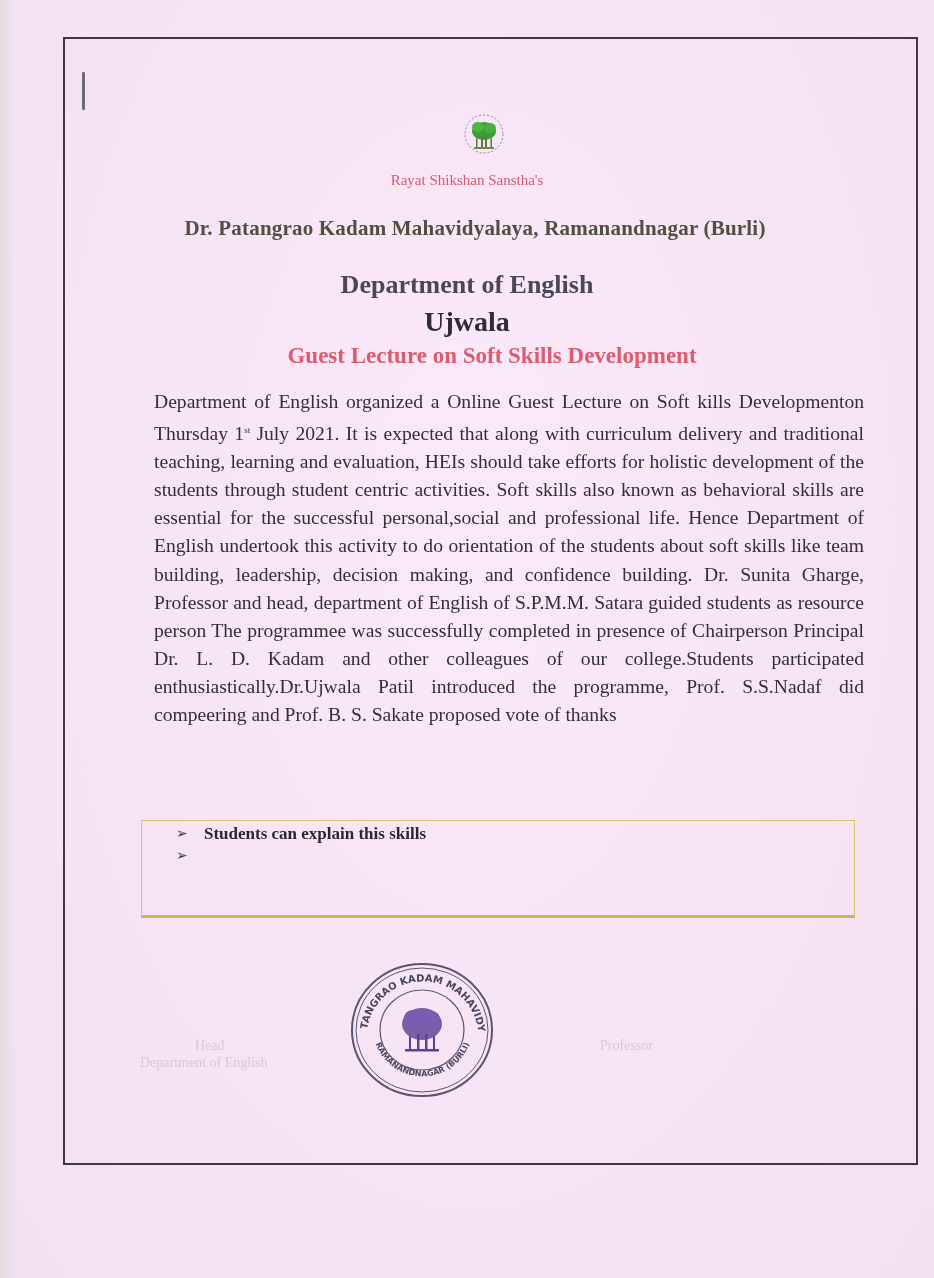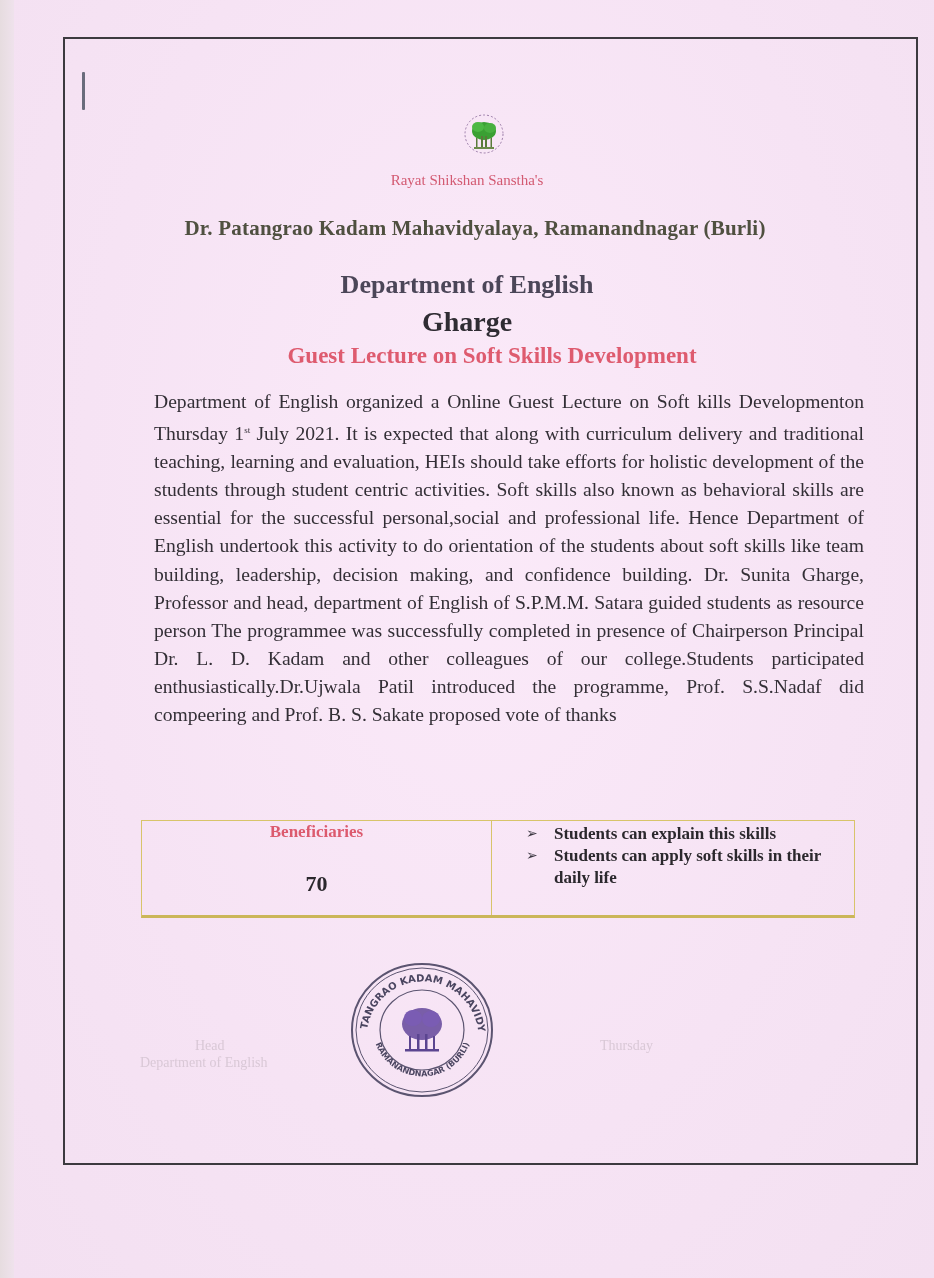--- a/index.html
+++ b/index.html
@@ -105,47 +105,42 @@
   <rect x="19" y="24" width="2" height="11" fill="#5a7a3a"></rect>
   <rect x="23" y="24" width="2" height="11" fill="#5a7a3a"></rect>
   <rect x="14" y="26" width="1.5" height="9" fill="#5a7a3a"></rect>
   <rect x="28.5" y="26" width="1.5" height="9" fill="#5a7a3a"></rect>
   <rect x="12" y="35" width="20" height="2" fill="#6b8a4a"></rect>
 </svg>
 
 <div class="sanstha">Rayat Shikshan Sanstha's</div>
 <div class="college">Dr. Patangrao Kadam Mahavidyalaya, Ramanandnagar (Burli)</div>
 <div class="dept">Department of English</div>
-<div class="report">Gharge</div>
+<div class="report">Ujwala</div>
 <div class="subtitle">Guest Lecture on Soft Skills Development</div>
 
 <p class="body-text"><span>Department of English organized a Online Guest Lecture on Soft kills Developmenton Thursday 1</span><sup>st</sup><span> July 2021. It is expected that along with curriculum delivery and traditional teaching, learning and evaluation, HEIs should take efforts for holistic development of the students through student centric activities.  Soft skills also known as behavioral skills are essential for the successful personal,social and professional life. Hence Department of English undertook this activity to do orientation of the students about soft skills like team building, leadership, decision making, and confidence building. Dr. Sunita Gharge, Professor and head, department of English of S.P.M.M. Satara guided students as resource person  The  programmee was successfully completed in presence of Chairperson Principal Dr. L. D. Kadam and other colleagues of our college.Students participated enthusiastically.Dr.Ujwala Patil introduced the programme, Prof. S.S.Nadaf did compeering and Prof. B. S. Sakate proposed vote of thanks</span></p>
 
 <div class="table">
-  <div class="cell-left">
-    <div class="th">Beneficiaries</div>
-    <div class="beneficiary-value">70</div>
-  </div>
   <div class="cell-right">
     <ul class="outcome-list">
       <li>
         <span class="bullet">➢</span>
         <span>Students can explain this skills</span>
       </li>
       <li>
         <span class="bullet">➢</span>
-        <span>Students can apply soft skills in their daily life</span>
       </li>
     </ul>
   </div>
 </div>
 
 <div class="ghost" style="left:195px; top:998px;">Head</div>
 <div class="ghost" style="left:140px; top:1015px;">Department of English</div>
-<div class="ghost" style="left:600px; top:998px;">Thursday</div>
+<div class="ghost" style="left:600px; top:998px;">Professor</div>
 
 <svg class="stamp" viewBox="0 0 155 140">
   <defs>
     <path id="ringTop" d="M 22 72 A 56 56 0 0 1 133 72"></path>
     <path id="ringBottom" d="M 30 84 A 50 50 0 0 0 125 84"></path>
   </defs>
   <ellipse cx="77" cy="72" rx="70" ry="66" fill="none" stroke="#5b5470" stroke-width="2"></ellipse>
   <ellipse cx="77" cy="72" rx="66" ry="62" fill="none" stroke="#5b5470" stroke-width="1"></ellipse>
   <ellipse cx="77" cy="72" rx="42" ry="40" fill="none" stroke="#5b5470" stroke-width="1.2"></ellipse>
   <text font-family="DejaVu Sans, sans-serif" font-size="10" font-weight="bold" fill="#4a4560">

